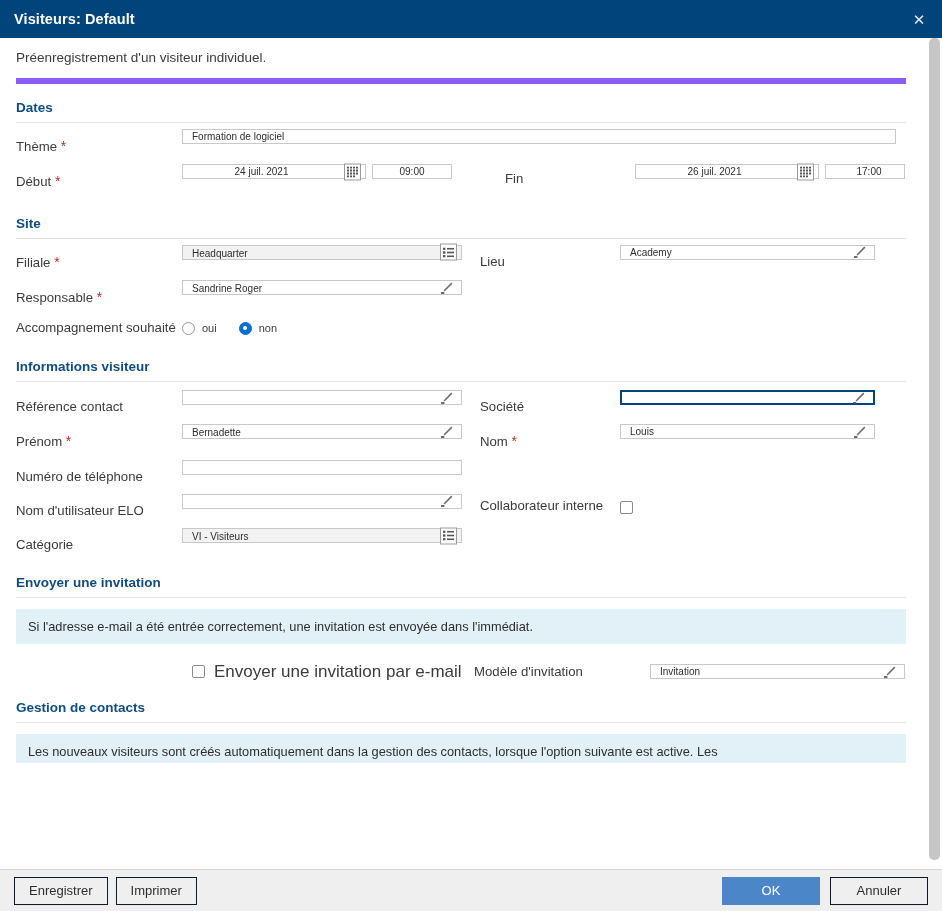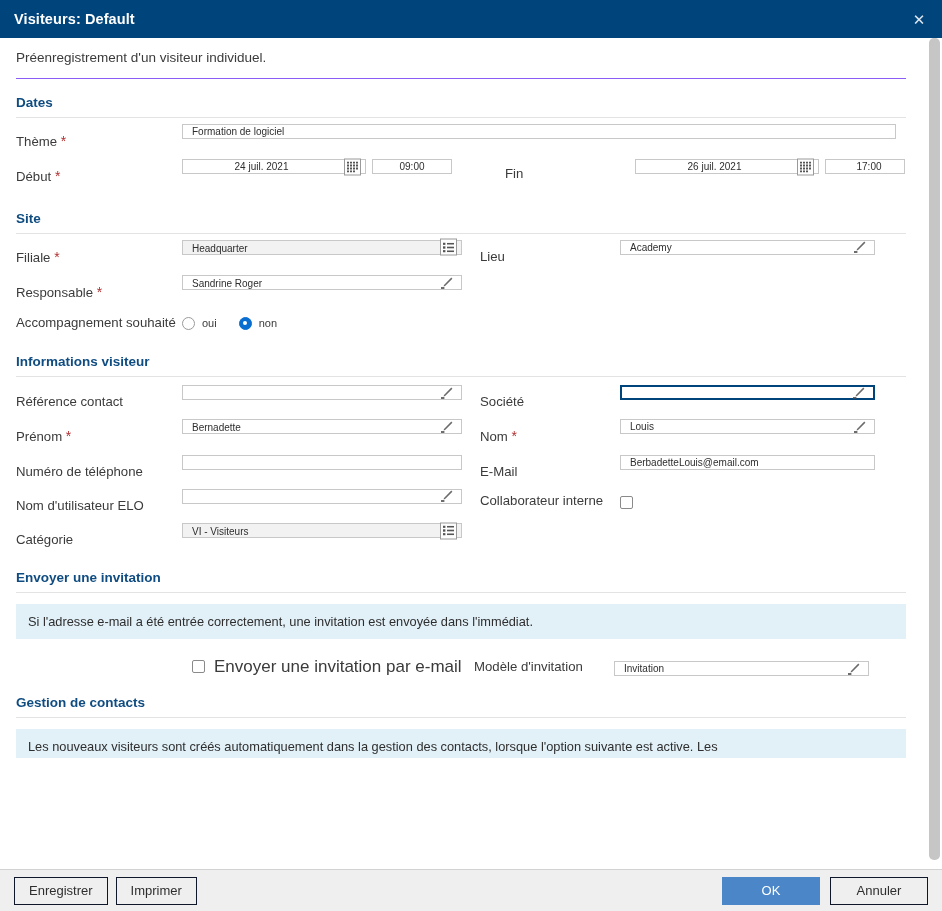--- a/index.html
+++ b/index.html
@@ -56,21 +56,21 @@
   }
   .content {
     width: 922px;
     padding: 0 16px 0 16px;
   }
 
   .intro {
     font-size: 13.5px;
     color: #3b3b3b;
     padding: 12px 0 13px 0;
-    border-bottom: 1px solid #8b5cf6;
+    border-bottom: 6px solid #8b5cf6;
     margin-bottom: 0;
   }
 
   
   .section-head {
     font-size: 13.5px;
     font-weight: bold;
     color: #0f4c81;
     padding-top: 16px;
     padding-bottom: 7px;
@@ -507,28 +507,20 @@
 
         <div class="row">
           <div class="col col-left">
             <div class="lbl">
               <span>Numéro de téléphone</span>
             </div>
             <div class="field plain f-std">
               <span class="val"></span>
             </div>
           </div>
-          <div class="col col-right">
-            <div class="lbl-r">
-              <span>E-Mail</span>
-            </div>
-            <div class="field plain f-std-r">
-              <span class="val">BerbadetteLouis@email.com</span>
-            </div>
-          </div>
         </div>
 
         <div class="row">
           <div class="col col-left">
             <div class="lbl">
               <span>Nom d'utilisateur ELO</span>
             </div>
             <div class="field f-std">
               <span class="val"></span>
               <span class="icon-wrap">
@@ -574,21 +566,21 @@
       </div>
 
       <div class="section-head" style="padding-top:12px;">Envoyer une invitation</div>
       <div class="info">Si l'adresse e-mail a été entrée correctement, une invitation est envoyée dans l'immédiat.</div>
 
       <div class="invite-row">
         <div class="invite-left">
           <span class="cbox"></span>
           <span class="invite-cb-label">Envoyer une invitation par e-mail</span>
         </div>
-        <div class="col col-right" style="align-items:flex-end;">
+        <div class="col col-right" style="align-items:center;gap:36px;">
           <div class="lbl-r" style="padding-top:0;">
             <span>Modèle d'invitation</span>
           </div>
           <div class="field f-std-r">
             <span class="val">Invitation</span>
             <span class="icon-wrap">
               <svg width="14" height="14" viewBox="0 0 14 14" aria-hidden="true">
                 <path d="M11.3 1.6l1.1 1.1-7.3 7.3-1.6.5.5-1.6z" fill="#6b6b6b"></path>
                 <rect x="1" y="11.2" width="3.4" height="1.6" fill="#4a4a4a"></rect>
               </svg>

